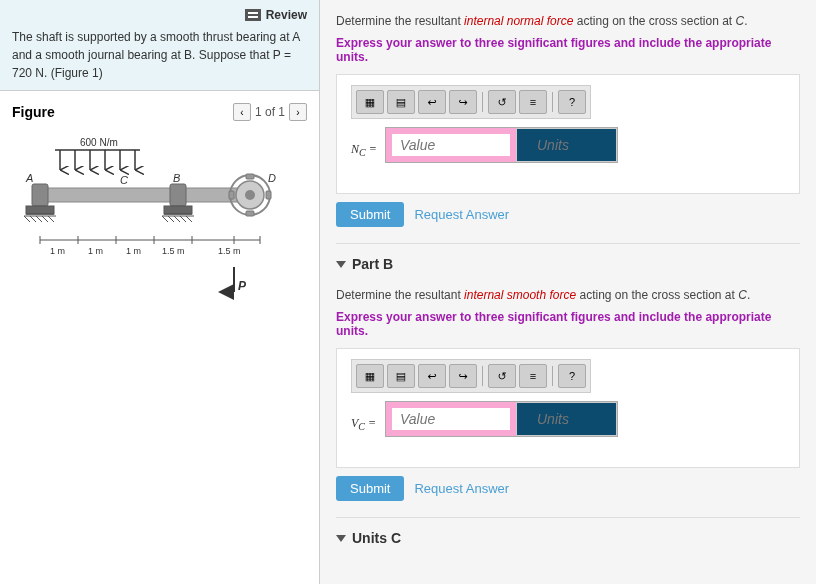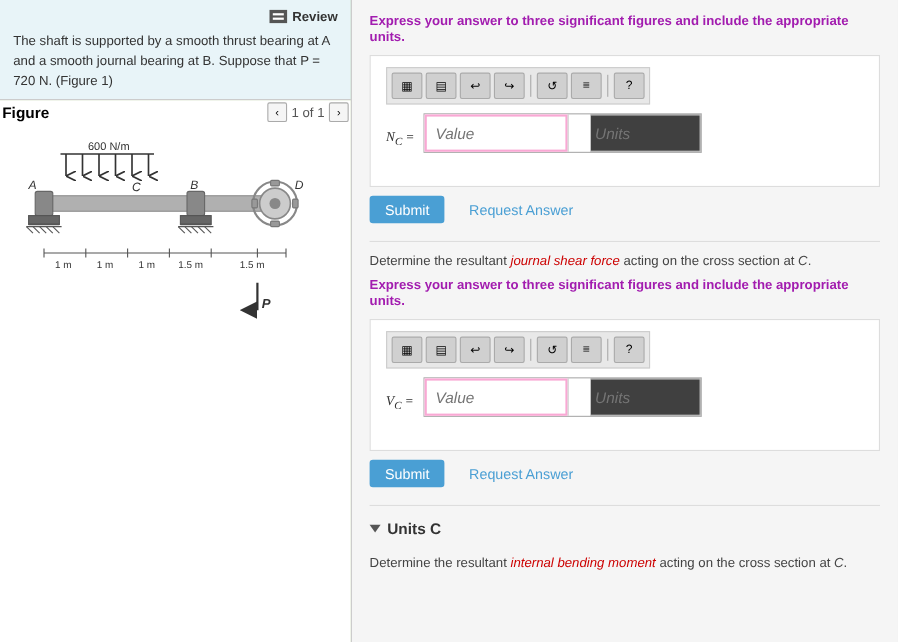--- a/index.html
+++ b/index.html
@@ -2,21 +2,21 @@
 <html><head>
   <meta charset="utf-8">
   <style>
     * { box-sizing: border-box; margin: 0; padding: 0; }
     body { font-family: Arial, sans-serif; font-size: 13px; background: #f0f0f0; width: 816px; height: 584px; overflow: hidden; display: flex; }
 
     
     .left-panel {
       width: 320px;
       height: 584px;
-      background: #4d7c0f;
+      background: #f0abfc;
       border-right: 1px solid #ccc;
       display: flex;
       flex-direction: column;
     }
 
     .review-header {
       background: #e8f4f8;
       padding: 8px 12px;
       border-bottom: 1px solid #ccc;
       display: flex;
@@ -53,21 +53,21 @@
     .review-icon::after { top: 7px; }
 
     .problem-text {
       font-size: 12px;
       color: #333;
       line-height: 1.5;
     }
 
     .figure-section {
       flex: 1;
-      padding: 2px;
+      padding: 12px;
       background: #fff;
     }
 
     .figure-header {
       display: flex;
       justify-content: space-between;
       align-items: center;
       margin-bottom: 8px;
     }
 
@@ -214,60 +214,59 @@
       font-size: 12px;
       font-style: italic;
       color: #333;
       min-width: 30px;
       font-family: Liberation Serif, serif;
     }
 
     .value-input {
       width: 130px;
       height: 34px;
-      border: 2px solid #f9a8d4;
+      border: 6px solid #f9a8d4;
       padding: 4px 8px;
       font-size: 14px;
       color: #ec4899;
       font-style: italic;
       background: #fff;
       outline: none;
     }
 
     .units-input {
       width: 100px;
       height: 34px;
       border: 1px solid #ccc;
       border-left: none;
-      padding: 4px 4px;
+      padding: 4px 20px;
       font-size: 14px;
       color: #999;
       font-style: italic;
-      background: #404040;
+      background: #0c4a6e;
       outline: none;
-      margin-left: 20px;
     }
 
     .input-divider {
       width: 1px;
       height: 34px;
       background: #ccc;
     }
 
     .input-box {
       display: flex;
       border: 1px solid #aaa;
       margin-bottom: 10px;
     }
 
     
     .btn-row {
       display: flex;
       align-items: center;
-      gap: 22px;
+      gap: 10px;
     }
 
     .submit-btn {
       background: #4a9fd4;
       color: white;
       border: none;
       padding: 5px 14px;
       font-size: 13px;
       cursor: pointer;
       border-radius: 3px;
@@ -403,20 +402,23 @@
           </marker>
         </defs>
       </svg>
     </div>
   </div>
 </div>
 
 <div class="right-panel">
 
   <div class="part-section">
+    <div class="question-text">
+      Determine the resultant <span class="highlight">internal normal force</span> acting on the cross section at <em>C</em>.
+    </div>
     <div class="answer-note">Express your answer to three significant figures and include the appropriate units.</div>
     <div class="part-content">
       <div class="toolbar">
         <button class="toolbar-btn icon-grid">▦</button>
         <button class="toolbar-btn">▤</button>
         <button class="toolbar-btn">↩</button>
         <button class="toolbar-btn">↪</button>
         <div class="toolbar-sep"></div>
         <button class="toolbar-btn">↺</button>
         <button class="toolbar-btn">≡</button>
@@ -433,24 +435,28 @@
       </div>
     </div>
     <div class="btn-row">
       <button class="submit-btn">Submit</button>
       <a class="request-link">Request Answer</a>
     </div>
   </div>
 
   <hr class="part-divider">
 
+  <div class="part-header">
+    <span class="triangle-down"></span>
+    <span class="part-label">Part B</span>
+  </div>
 
   <div class="part-section">
     <div class="question-text">
-      Determine the resultant <span class="highlight">journal shear force</span> acting on the cross section at <em>C</em>.
+      Determine the resultant <span class="highlight">internal smooth force</span> acting on the cross section at <em>C</em>.
     </div>
     <div class="answer-note">Express your answer to three significant figures and include the appropriate units.</div>
     <div class="part-content">
       <div class="toolbar">
         <button class="toolbar-btn icon-grid">▦</button>
         <button class="toolbar-btn">▤</button>
         <button class="toolbar-btn">↩</button>
         <button class="toolbar-btn">↪</button>
         <div class="toolbar-sep"></div>
         <button class="toolbar-btn">↺</button>
@@ -473,20 +479,14 @@
     </div>
   </div>
 
   <hr class="part-divider">
 
   <div class="part-header">
     <span class="triangle-down"></span>
     <span class="part-label">Units C</span>
   </div>
 
-  <div class="part-section">
-    <div class="question-text">
-      Determine the resultant <span class="highlight">internal bending moment</span> acting on the cross section at <em>C</em>.
-    </div>
-
-  </div>
 
 </div>
 
 </body></html>

